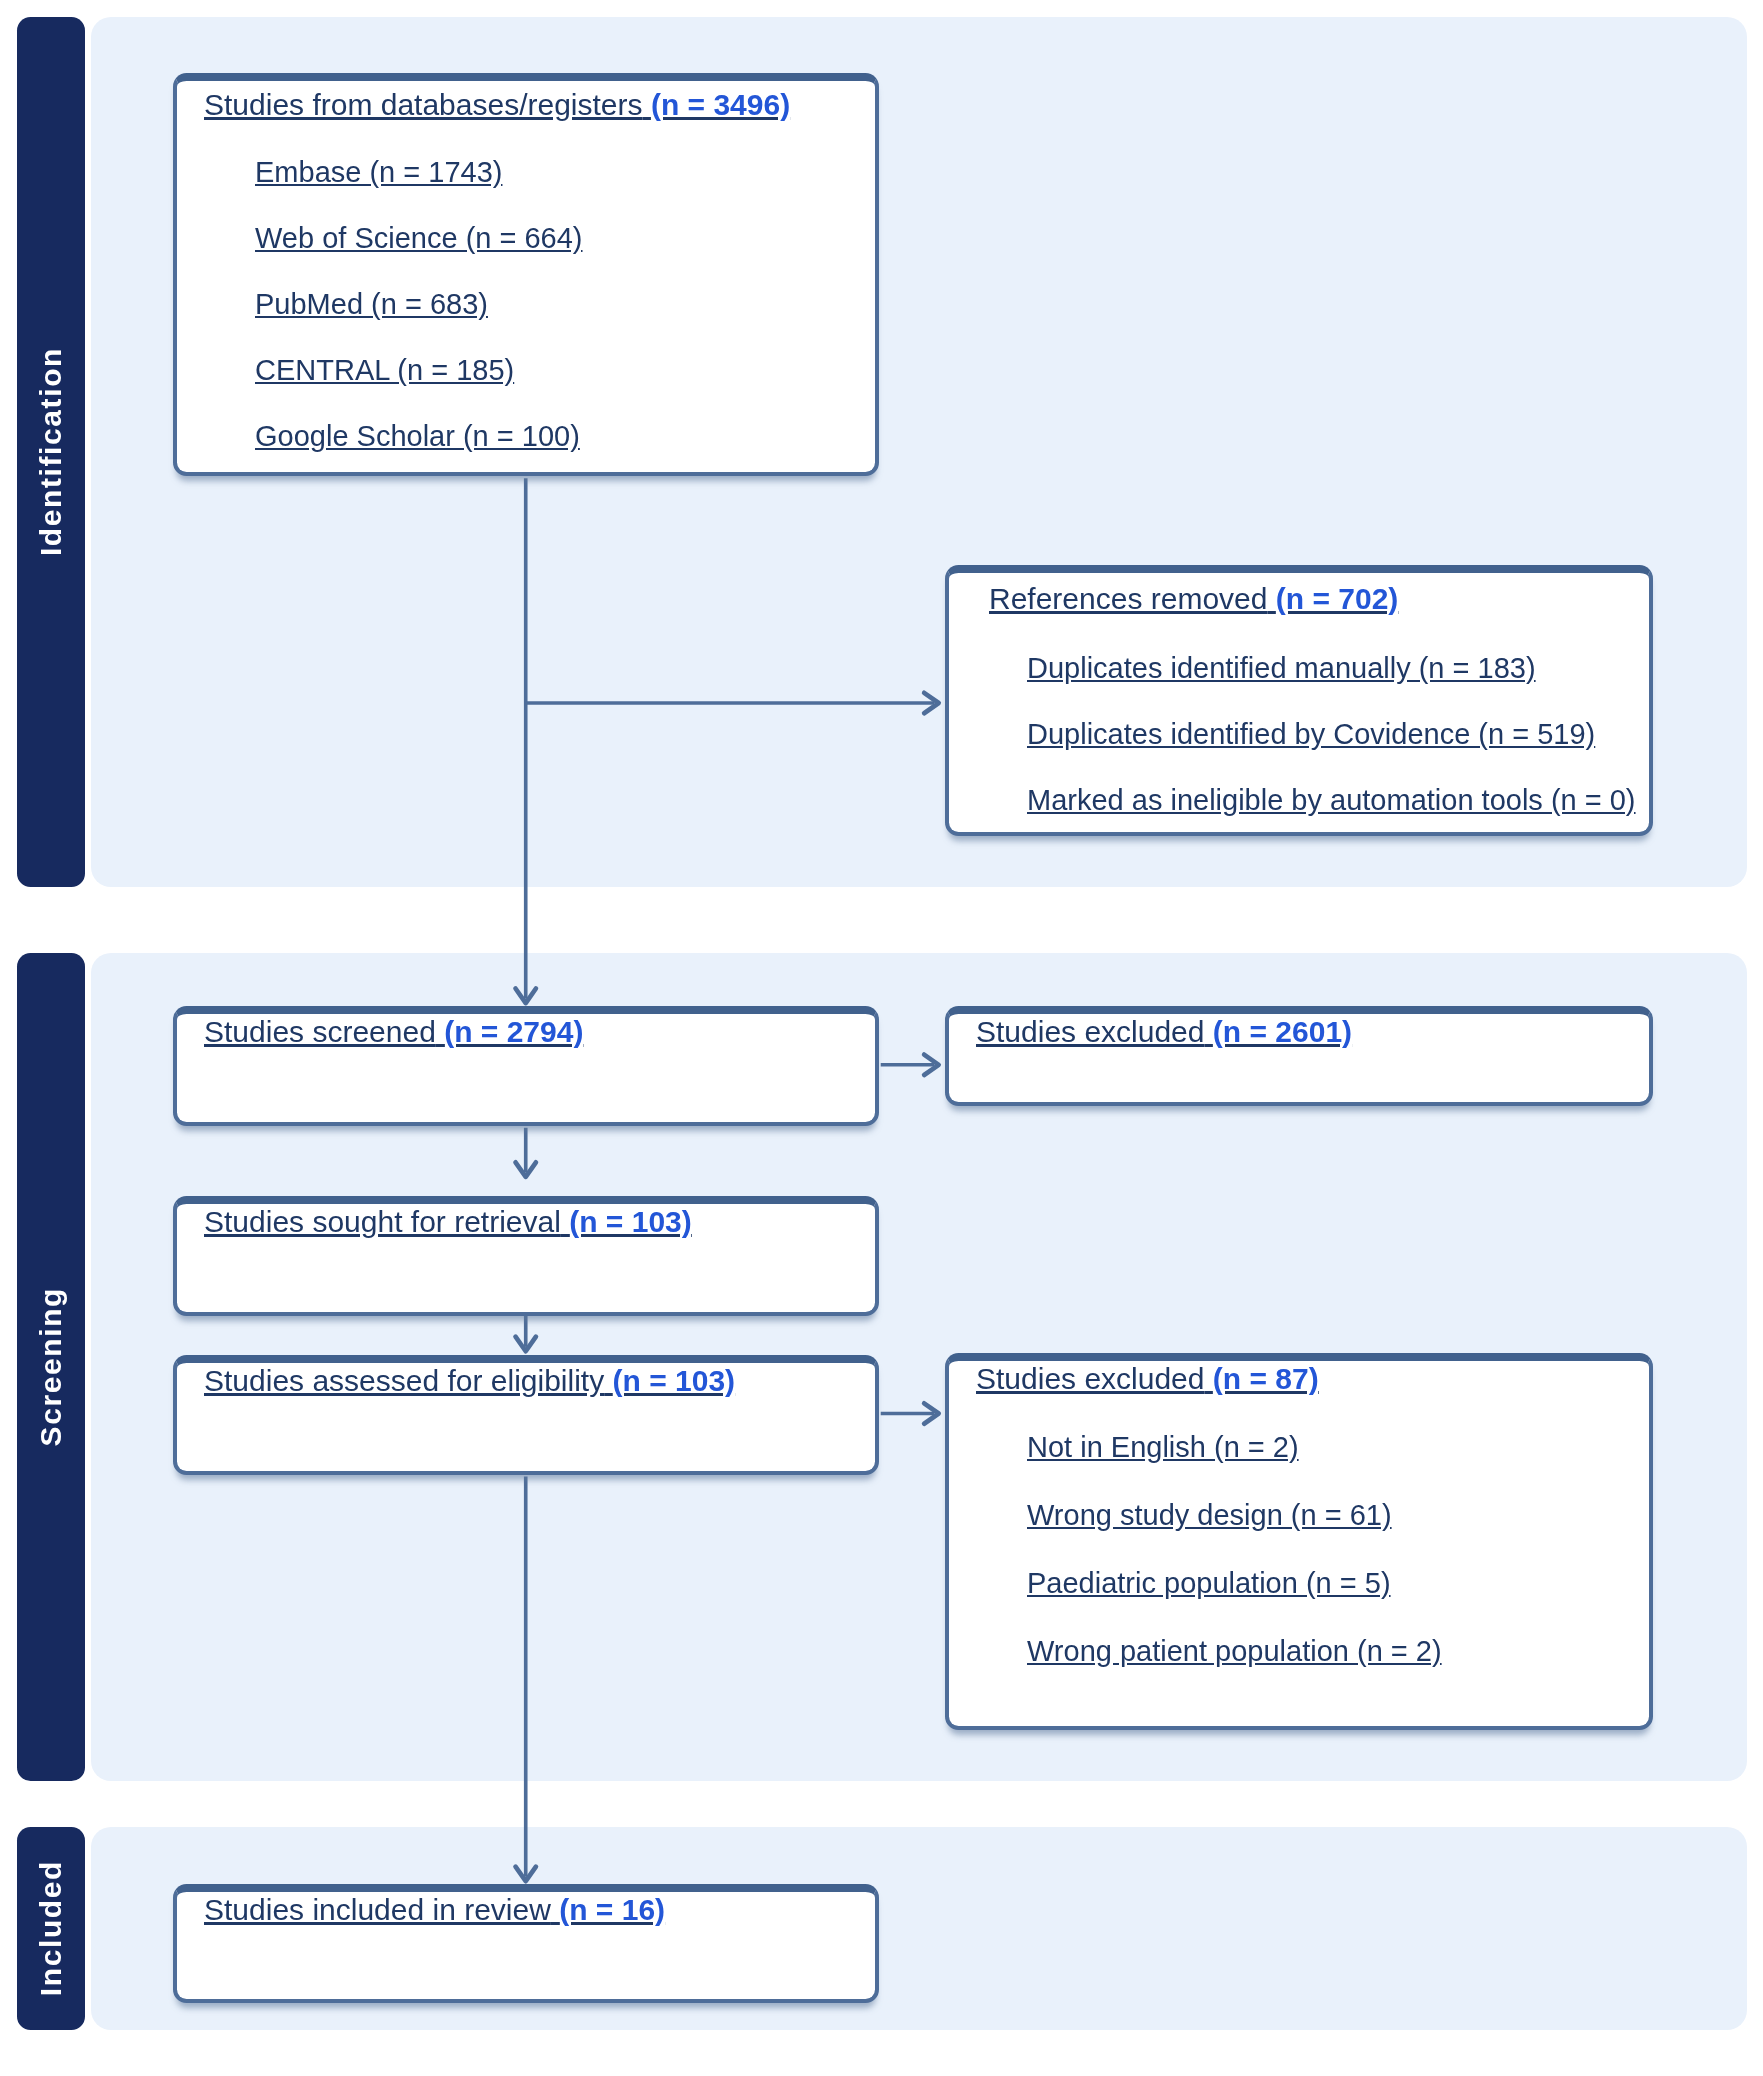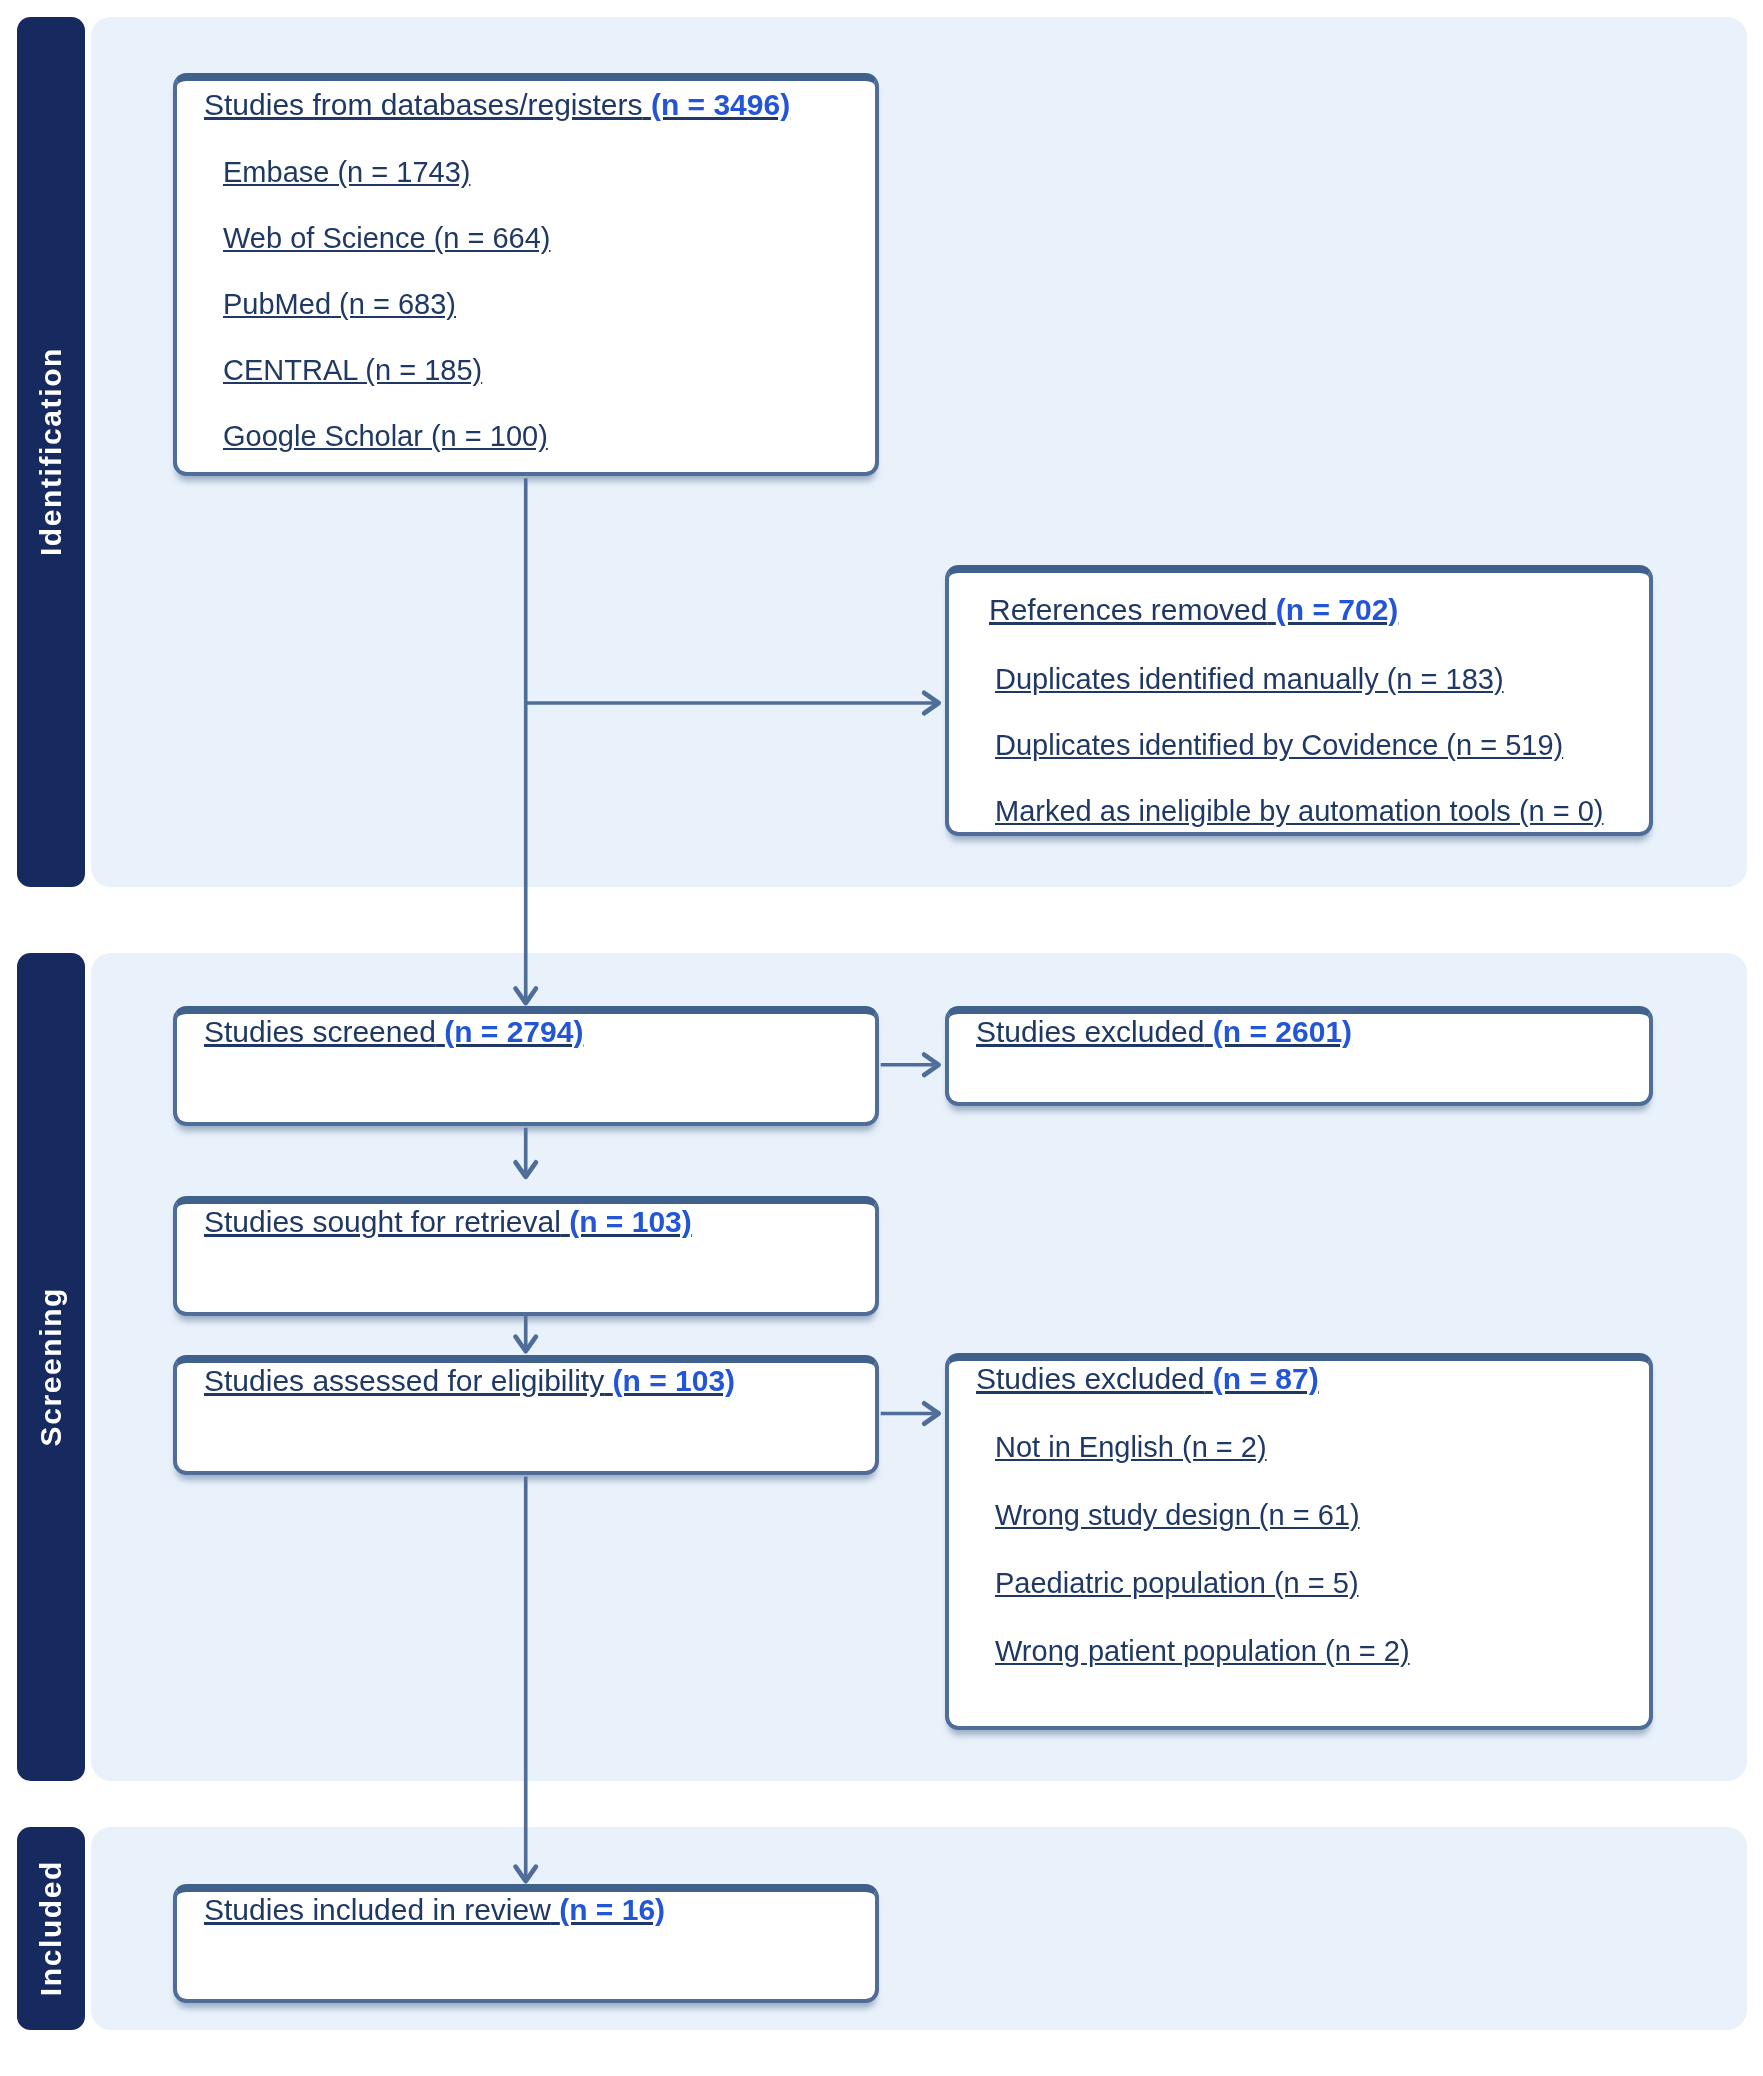--- a/index.html
+++ b/index.html
@@ -39,29 +39,29 @@
 
   .pbox{
     position:absolute;box-sizing:border-box;background:var(--box-bg);
     border:4.2px solid var(--box-border);border-top:8.3px solid var(--box-border-top);
     border-radius:13.5px;
     box-shadow:0 7.3px 6.2px -3.1px rgba(95,120,155,0.55);
     text-decoration:underline;
   }
   .box-title{font-size:30px;line-height:36px;padding-left:27px;white-space:nowrap;font-weight:500;}
   .box-title .n{color:var(--accent-blue);font-weight:bold;}
-  .item{font-size:29px;padding-left:46px;white-space:nowrap;font-weight:500;}
+  .item{font-size:29px;padding-left:78px;white-space:nowrap;font-weight:500;}
 
   .box-databases{left:173px;top:73px;width:706px;height:403px;}
   .box-databases .box-title{margin-top:5.7px;}
   .box-databases .box-items{margin-top:16.7px;}
   .box-databases .item{line-height:66px;}
 
   .box-references-removed{left:945px;top:565px;width:708px;height:271px;}
-  .box-references-removed .box-title{margin-top:19px;padding-left:40px;}
+  .box-references-removed .box-title{margin-top:8px;padding-left:40px;}
   .box-references-removed .box-items{margin-top:17.7px;}
   .box-references-removed .item{line-height:66px;}
 
   .box-excluded-eligibility{left:945px;top:1353px;width:708px;height:377px;}
   .box-excluded-eligibility .box-title{}
   .box-excluded-eligibility .box-items{margin-top:15.6px;}
   .box-excluded-eligibility .item{line-height:68px;}
 
   .single{display:flex;align-items:flex-start;}
   .box-screened{left:173px;top:1006px;width:706px;height:120px;}

